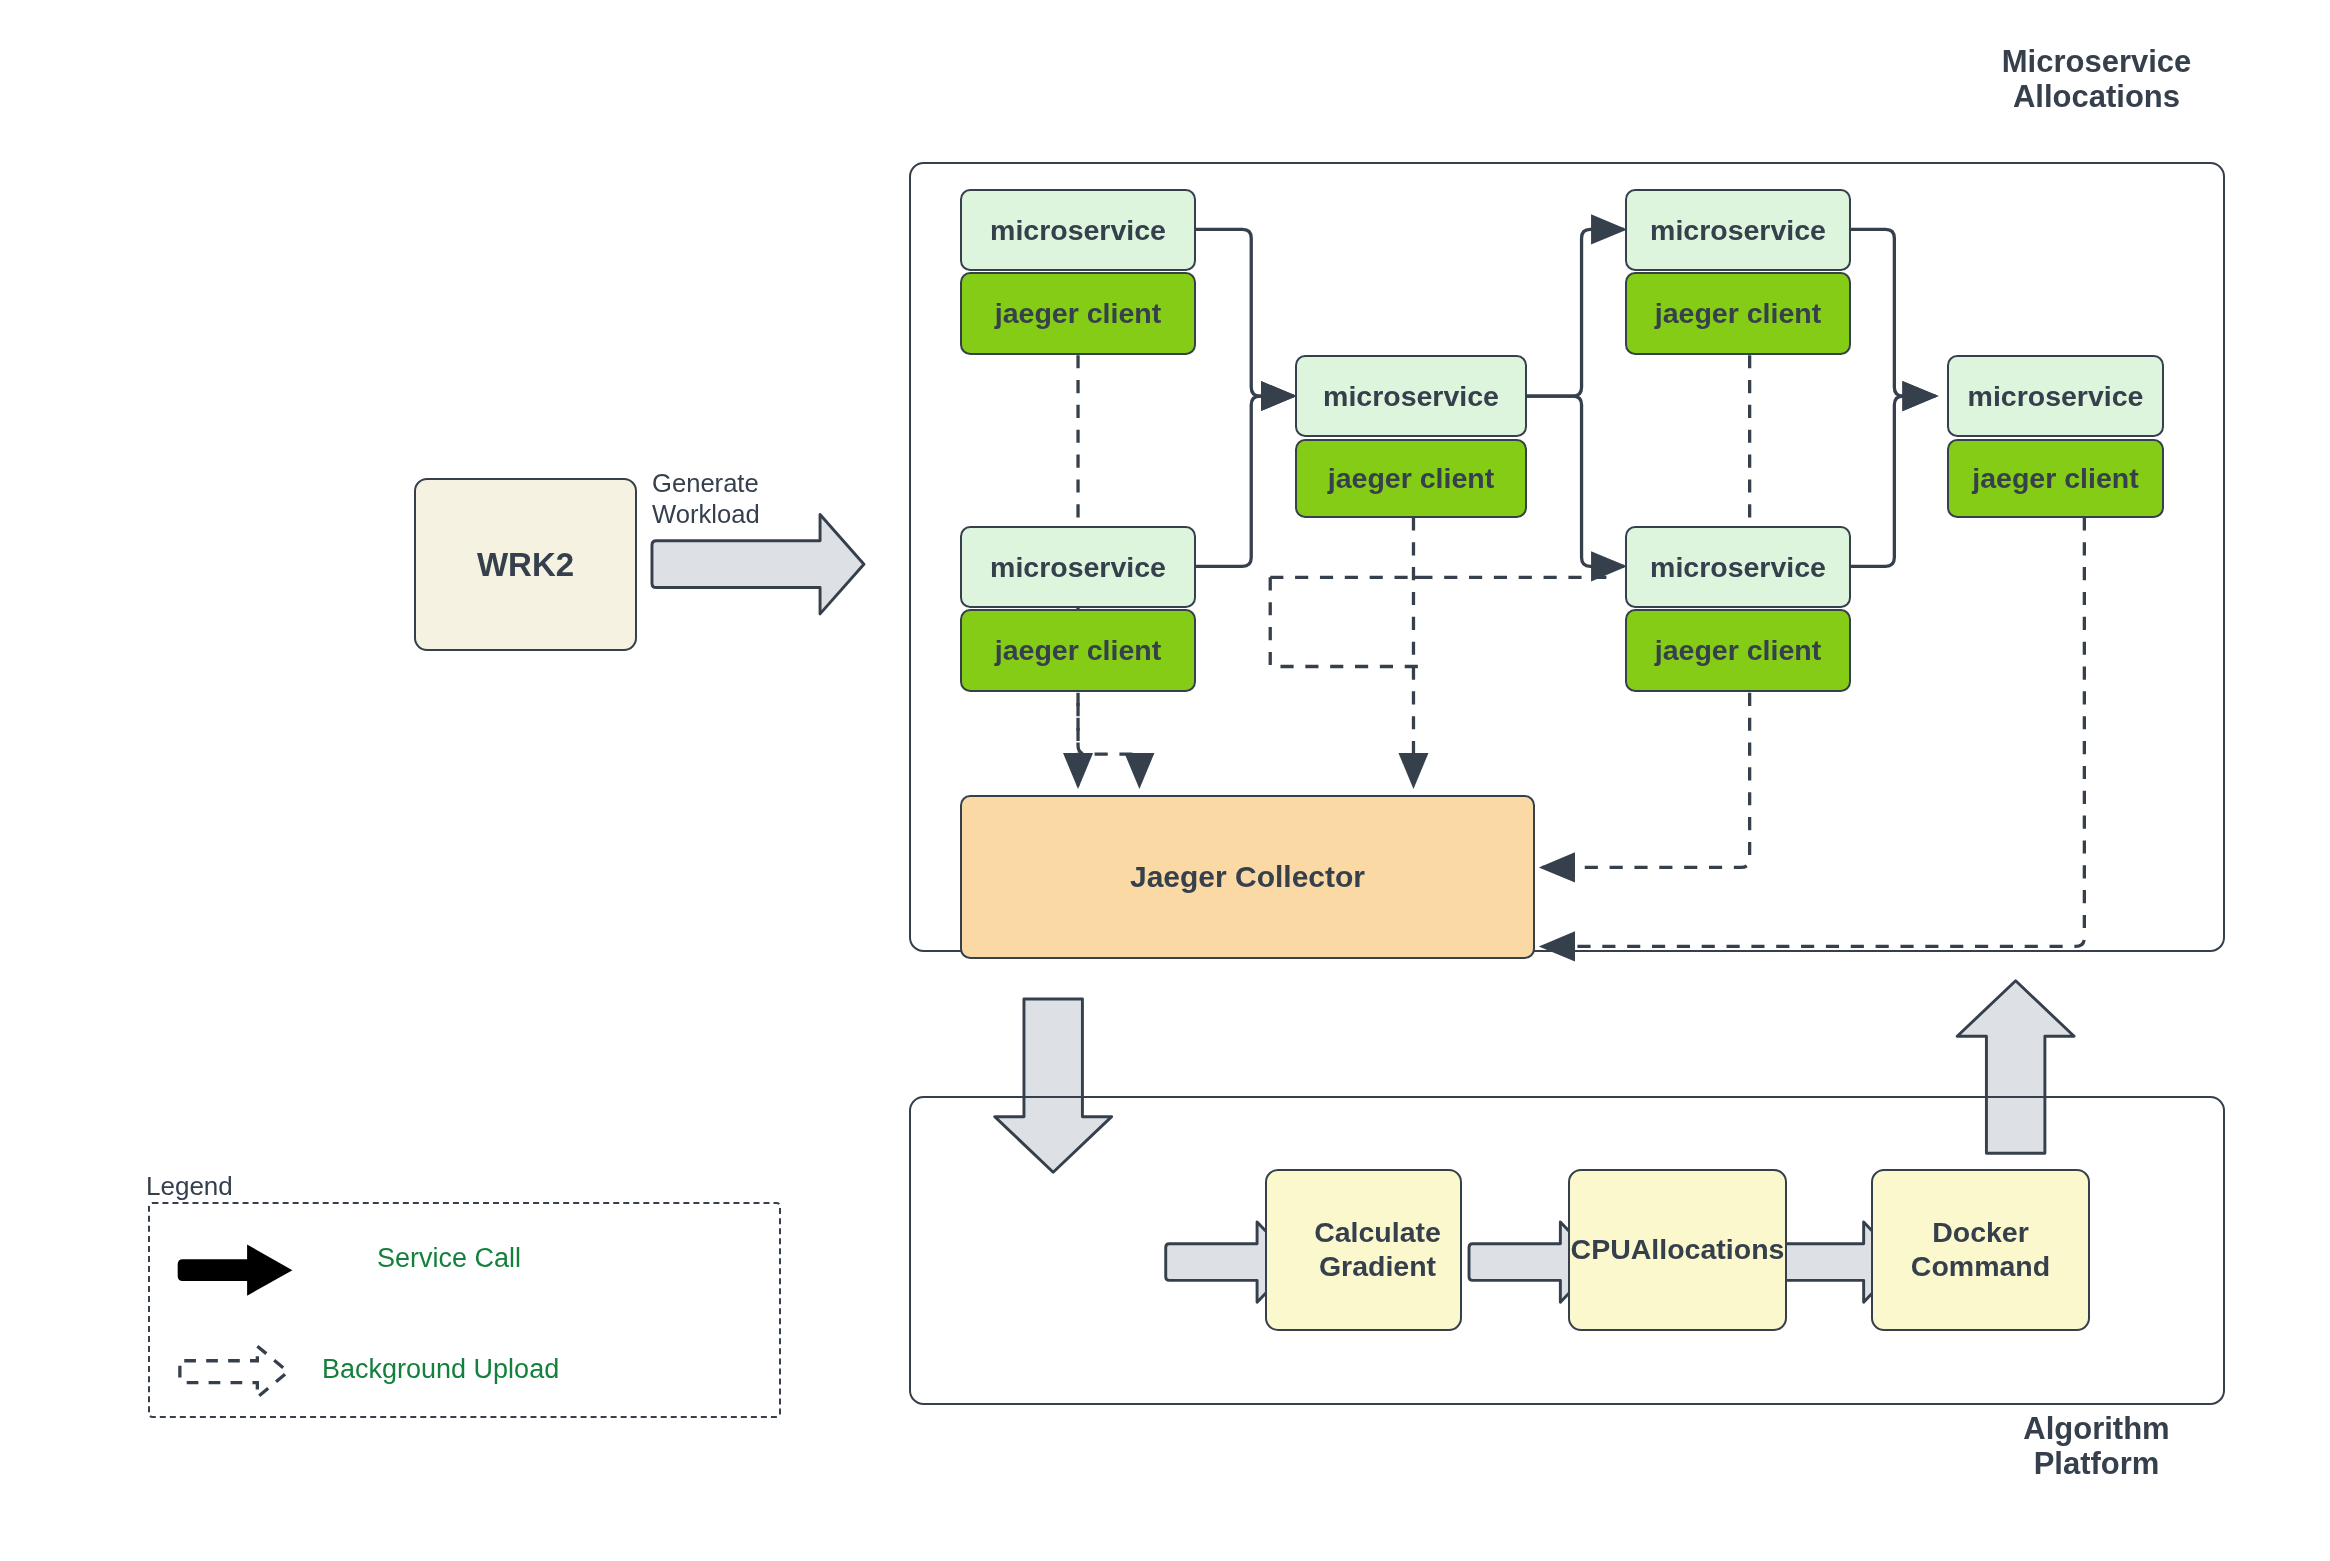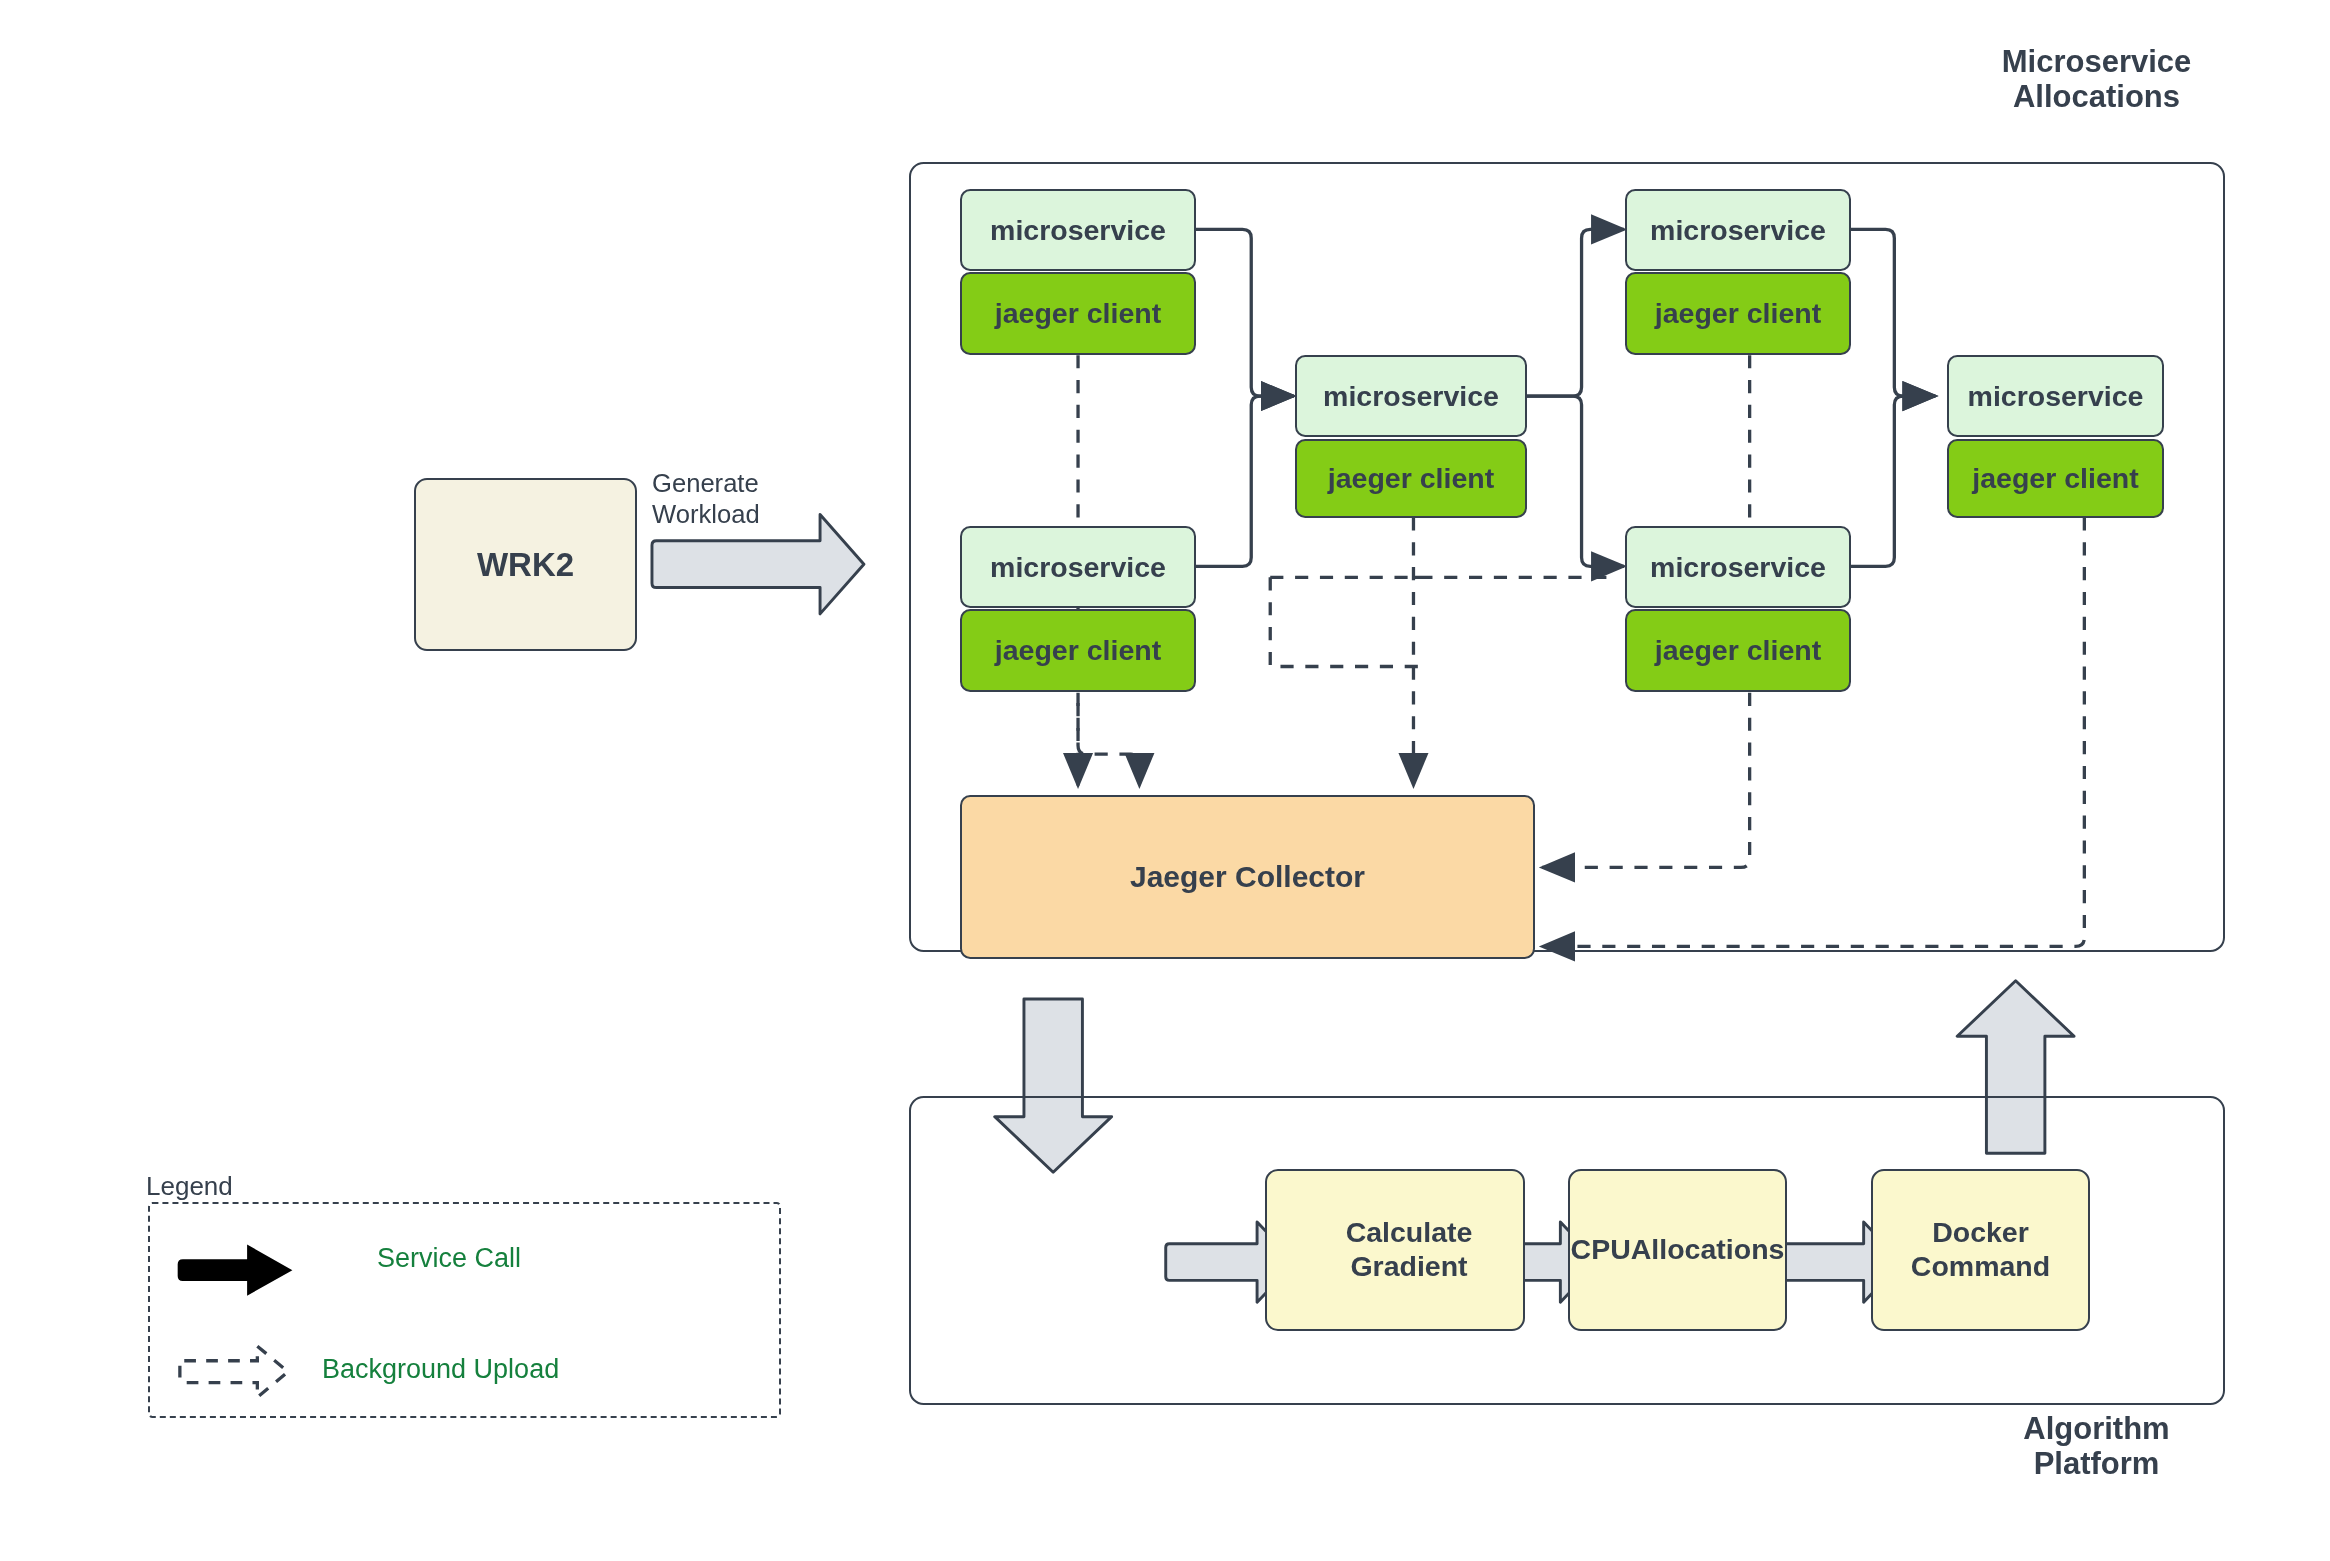--- a/index.html
+++ b/index.html
@@ -158,21 +158,21 @@
   </div>
   <div class="node jc" style="left:1947px;top:439px;width:217px;height:79px;">
     <span>jaeger client</span>
   </div>
 
   <div class="node collector" style="left:960px;top:795px;width:575px;height:164px;">
     <span>Jaeger Collector</span>
   </div>
 
 
-  <div class="node algbox" style="left:1265px;top:1169px;width:260px;height:162px;flex-direction:column;padding-left:28px;">
+  <div class="node algbox" style="left:1265px;top:1169px;width:197px;height:162px;flex-direction:column;padding-left:28px;">
     <span>Calculate</span>
     <span>Gradient</span>
   </div>
 
   <div class="node algbox" style="left:1568px;top:1169px;width:219px;height:162px;flex-direction:row;">
     <span>CPU</span>
     <span>Allocations</span>
   </div>
 
   <div class="node algbox" style="left:1871px;top:1169px;width:219px;height:162px;flex-direction:column;">

